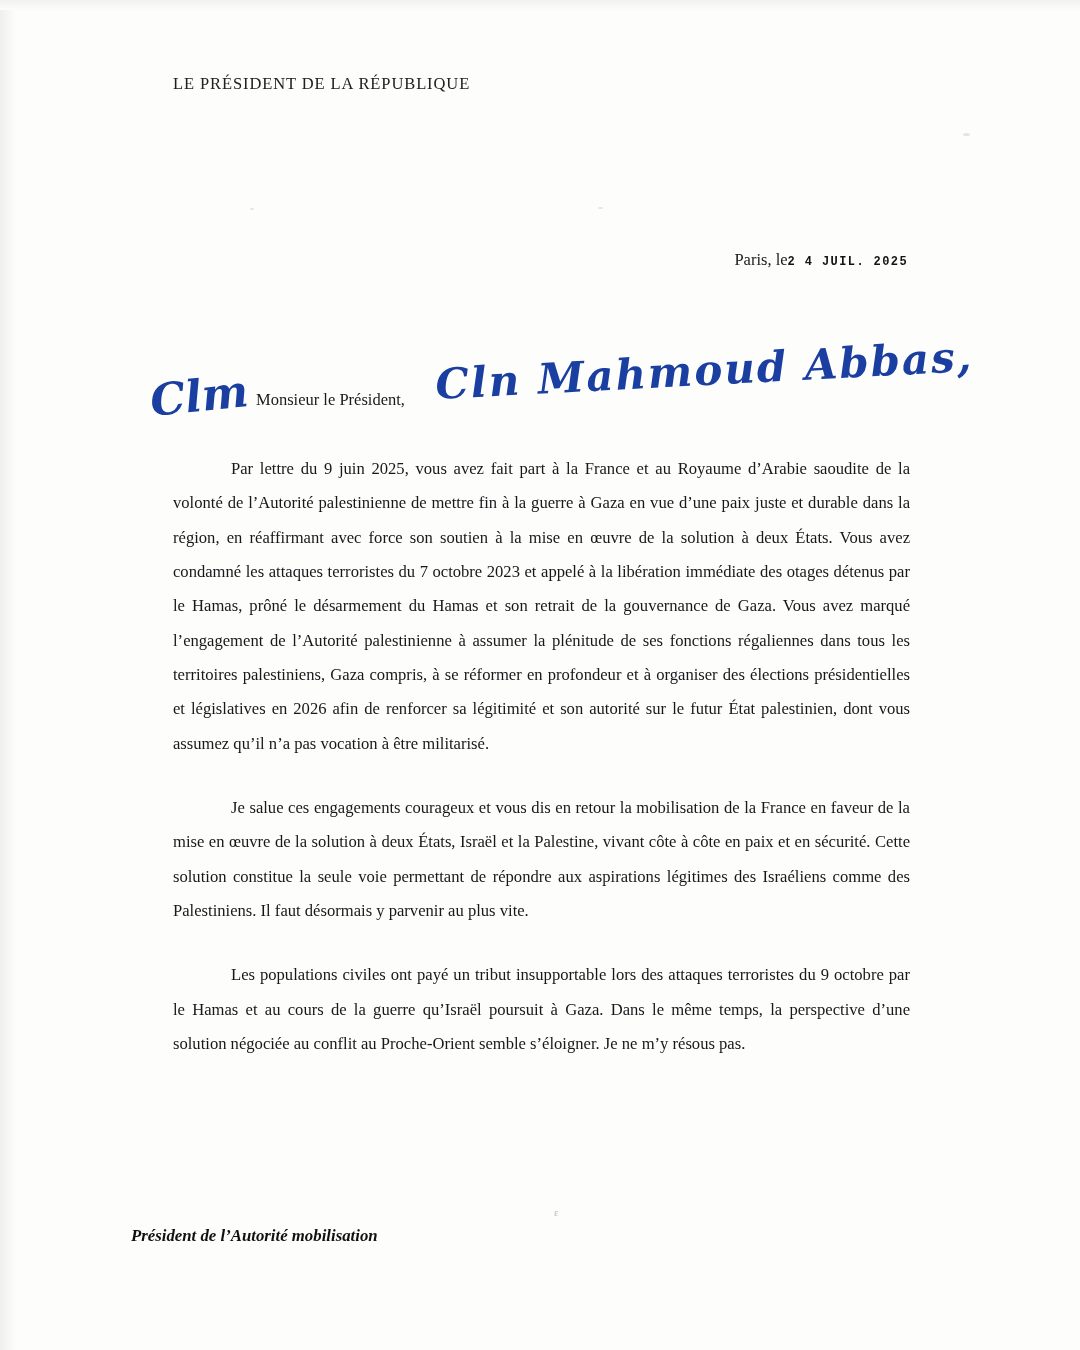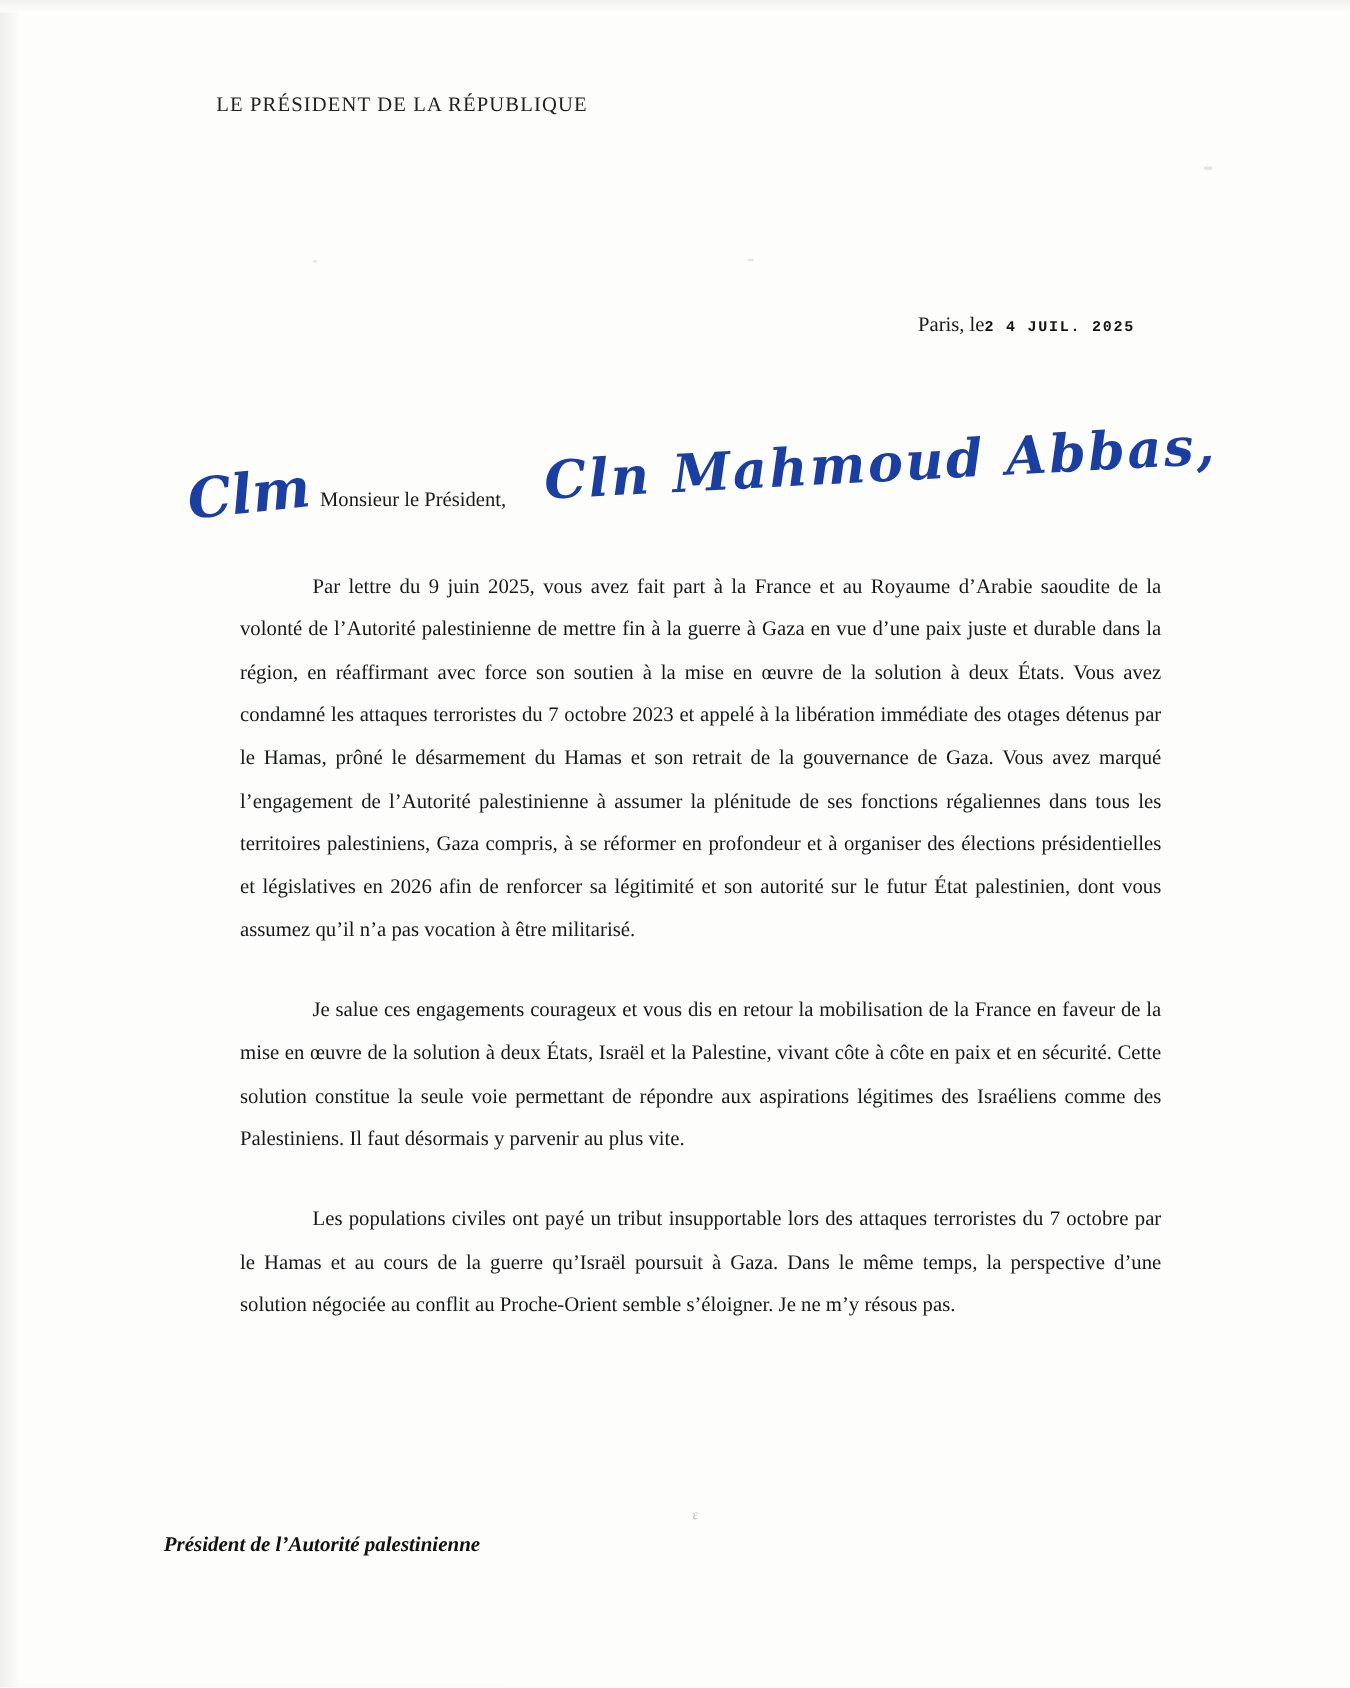--- a/index.html
+++ b/index.html
@@ -104,21 +104,20 @@
     font-size: 42px;
     letter-spacing: 2px;
     transform: rotate(-3deg);
   }
 
   .body {
     position: absolute;
     left: 173px;
     top: 452px;
     width: 737px;
-    margin-left: 19px;
   }
   .body p {
     margin: 0 0 30px 0;
     text-indent: 58px;
     text-align: justify;
     font-size: 16.6px;
     line-height: 2.07;
     color: #16181a;
   }
   .body p:last-child { margin-bottom: 0; }
@@ -163,21 +162,21 @@
 
   <div class="salutation-row">
     <span class="handwriting hw-initial">Clm</span>
     <span class="salutation-text">Monsieur le Président,</span>
     <span class="handwriting hw-name">Cln Mahmoud Abbas,</span>
   </div>
 
   <div class="body">
     <p>Par lettre du 9 juin 2025, vous avez fait part à la France et au Royaume d’Arabie saoudite de la volonté de l’Autorité palestinienne de mettre fin à la guerre à Gaza en vue d’une paix juste et durable dans la région, en réaffirmant avec force son soutien à la mise en œuvre de la solution à deux États. Vous avez condamné les attaques terroristes du 7 octobre 2023 et appelé à la libération immédiate des otages détenus par le Hamas, prôné le désarmement du Hamas et son retrait de la gouvernance de Gaza. Vous avez marqué l’engagement de l’Autorité palestinienne à assumer la plénitude de ses fonctions régaliennes dans tous les territoires palestiniens, Gaza compris, à se réformer en profondeur et à organiser des élections présidentielles et législatives en 2026 afin de renforcer sa légitimité et son autorité sur le futur État palestinien, dont vous assumez qu’il n’a pas vocation à être militarisé.</p>
     <p>Je salue ces engagements courageux et vous dis en retour la mobilisation de la France en faveur de la mise en œuvre de la solution à deux États, Israël et la Palestine, vivant côte à côte en paix et en sécurité. Cette solution constitue la seule voie permettant de répondre aux aspirations légitimes des Israéliens comme des Palestiniens. Il faut désormais y parvenir au plus vite.</p>
-    <p>Les populations civiles ont payé un tribut insupportable lors des attaques terroristes du 7 octobre par le Hamas et au cours de la guerre qu’Israël poursuit à Gaza. Dans le même temps, la perspective d’une solution négociée au conflit au Proche-Orient semble s’éloigner. Je ne m’y résous pas.</p>
+    <p>Les populations civiles ont payé un tribut insupportable lors des attaques terroristes du 9 octobre par le Hamas et au cours de la guerre qu’Israël poursuit à Gaza. Dans le même temps, la perspective d’une solution négociée au conflit au Proche-Orient semble s’éloigner. Je ne m’y résous pas.</p>
   </div>
 
   <div class="faint-mark">ε</div>
 
   <div class="recipient">
-    <div>Président de l’Autorité palestinienne</div>
+    <div>Président de l’Autorité mobilisation</div>
   </div>
 </div>
 
 </body></html>

